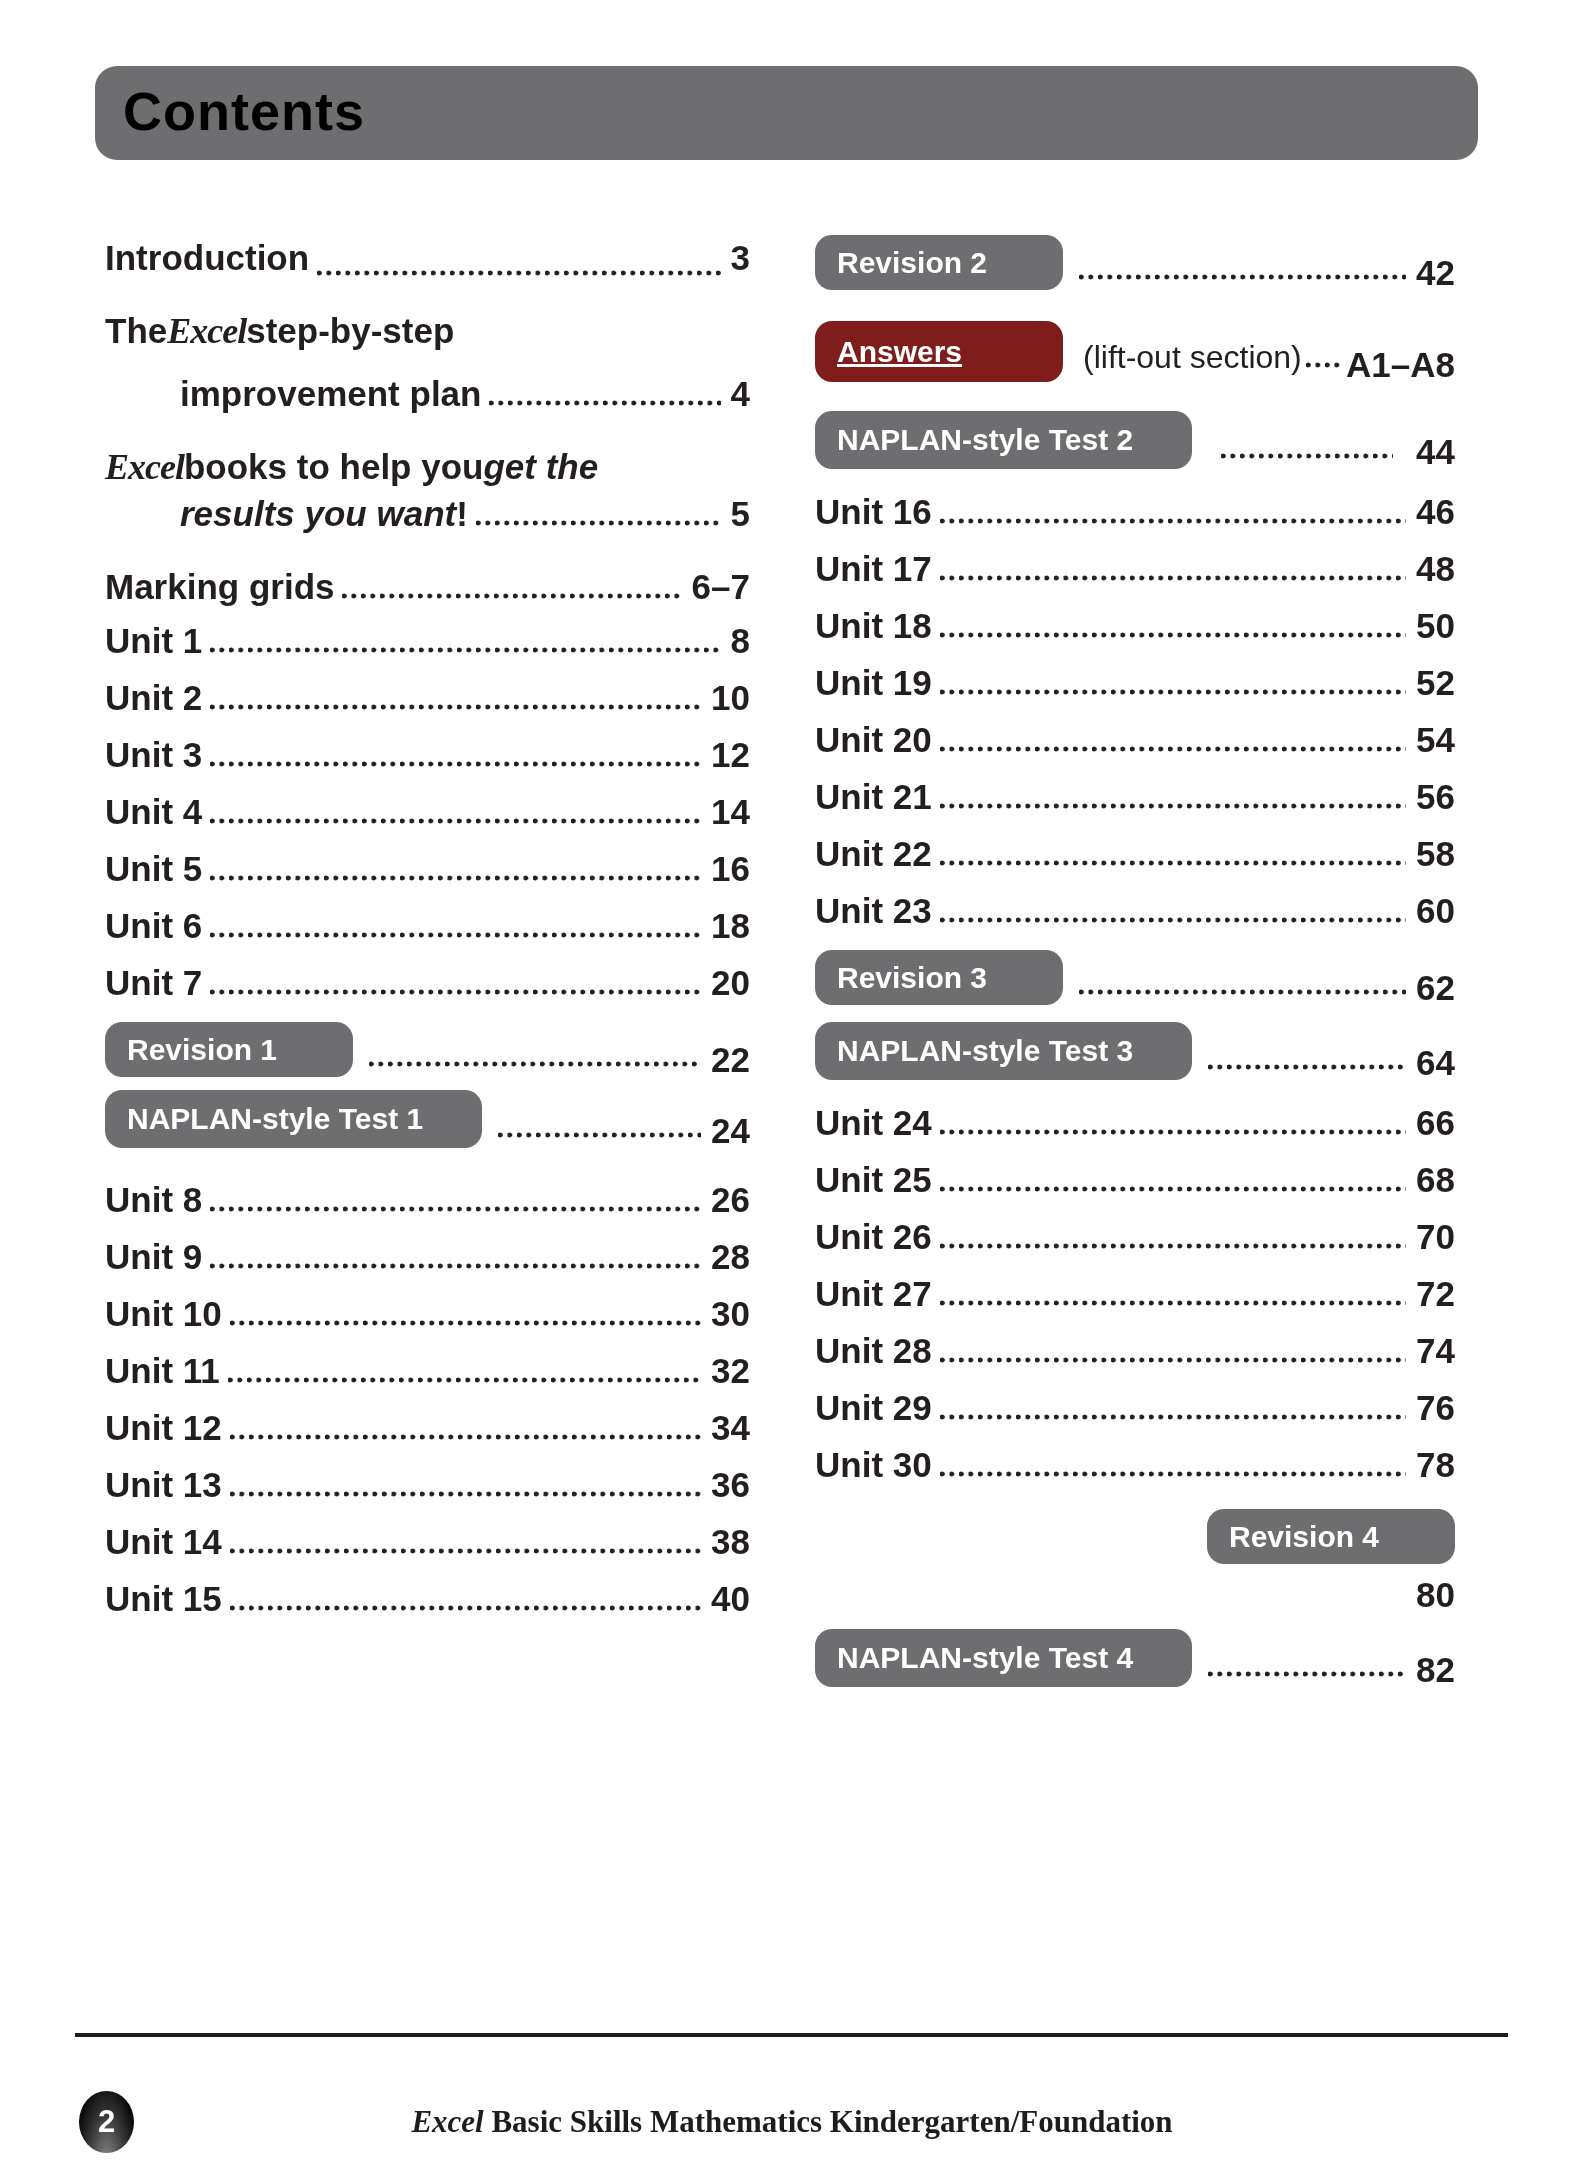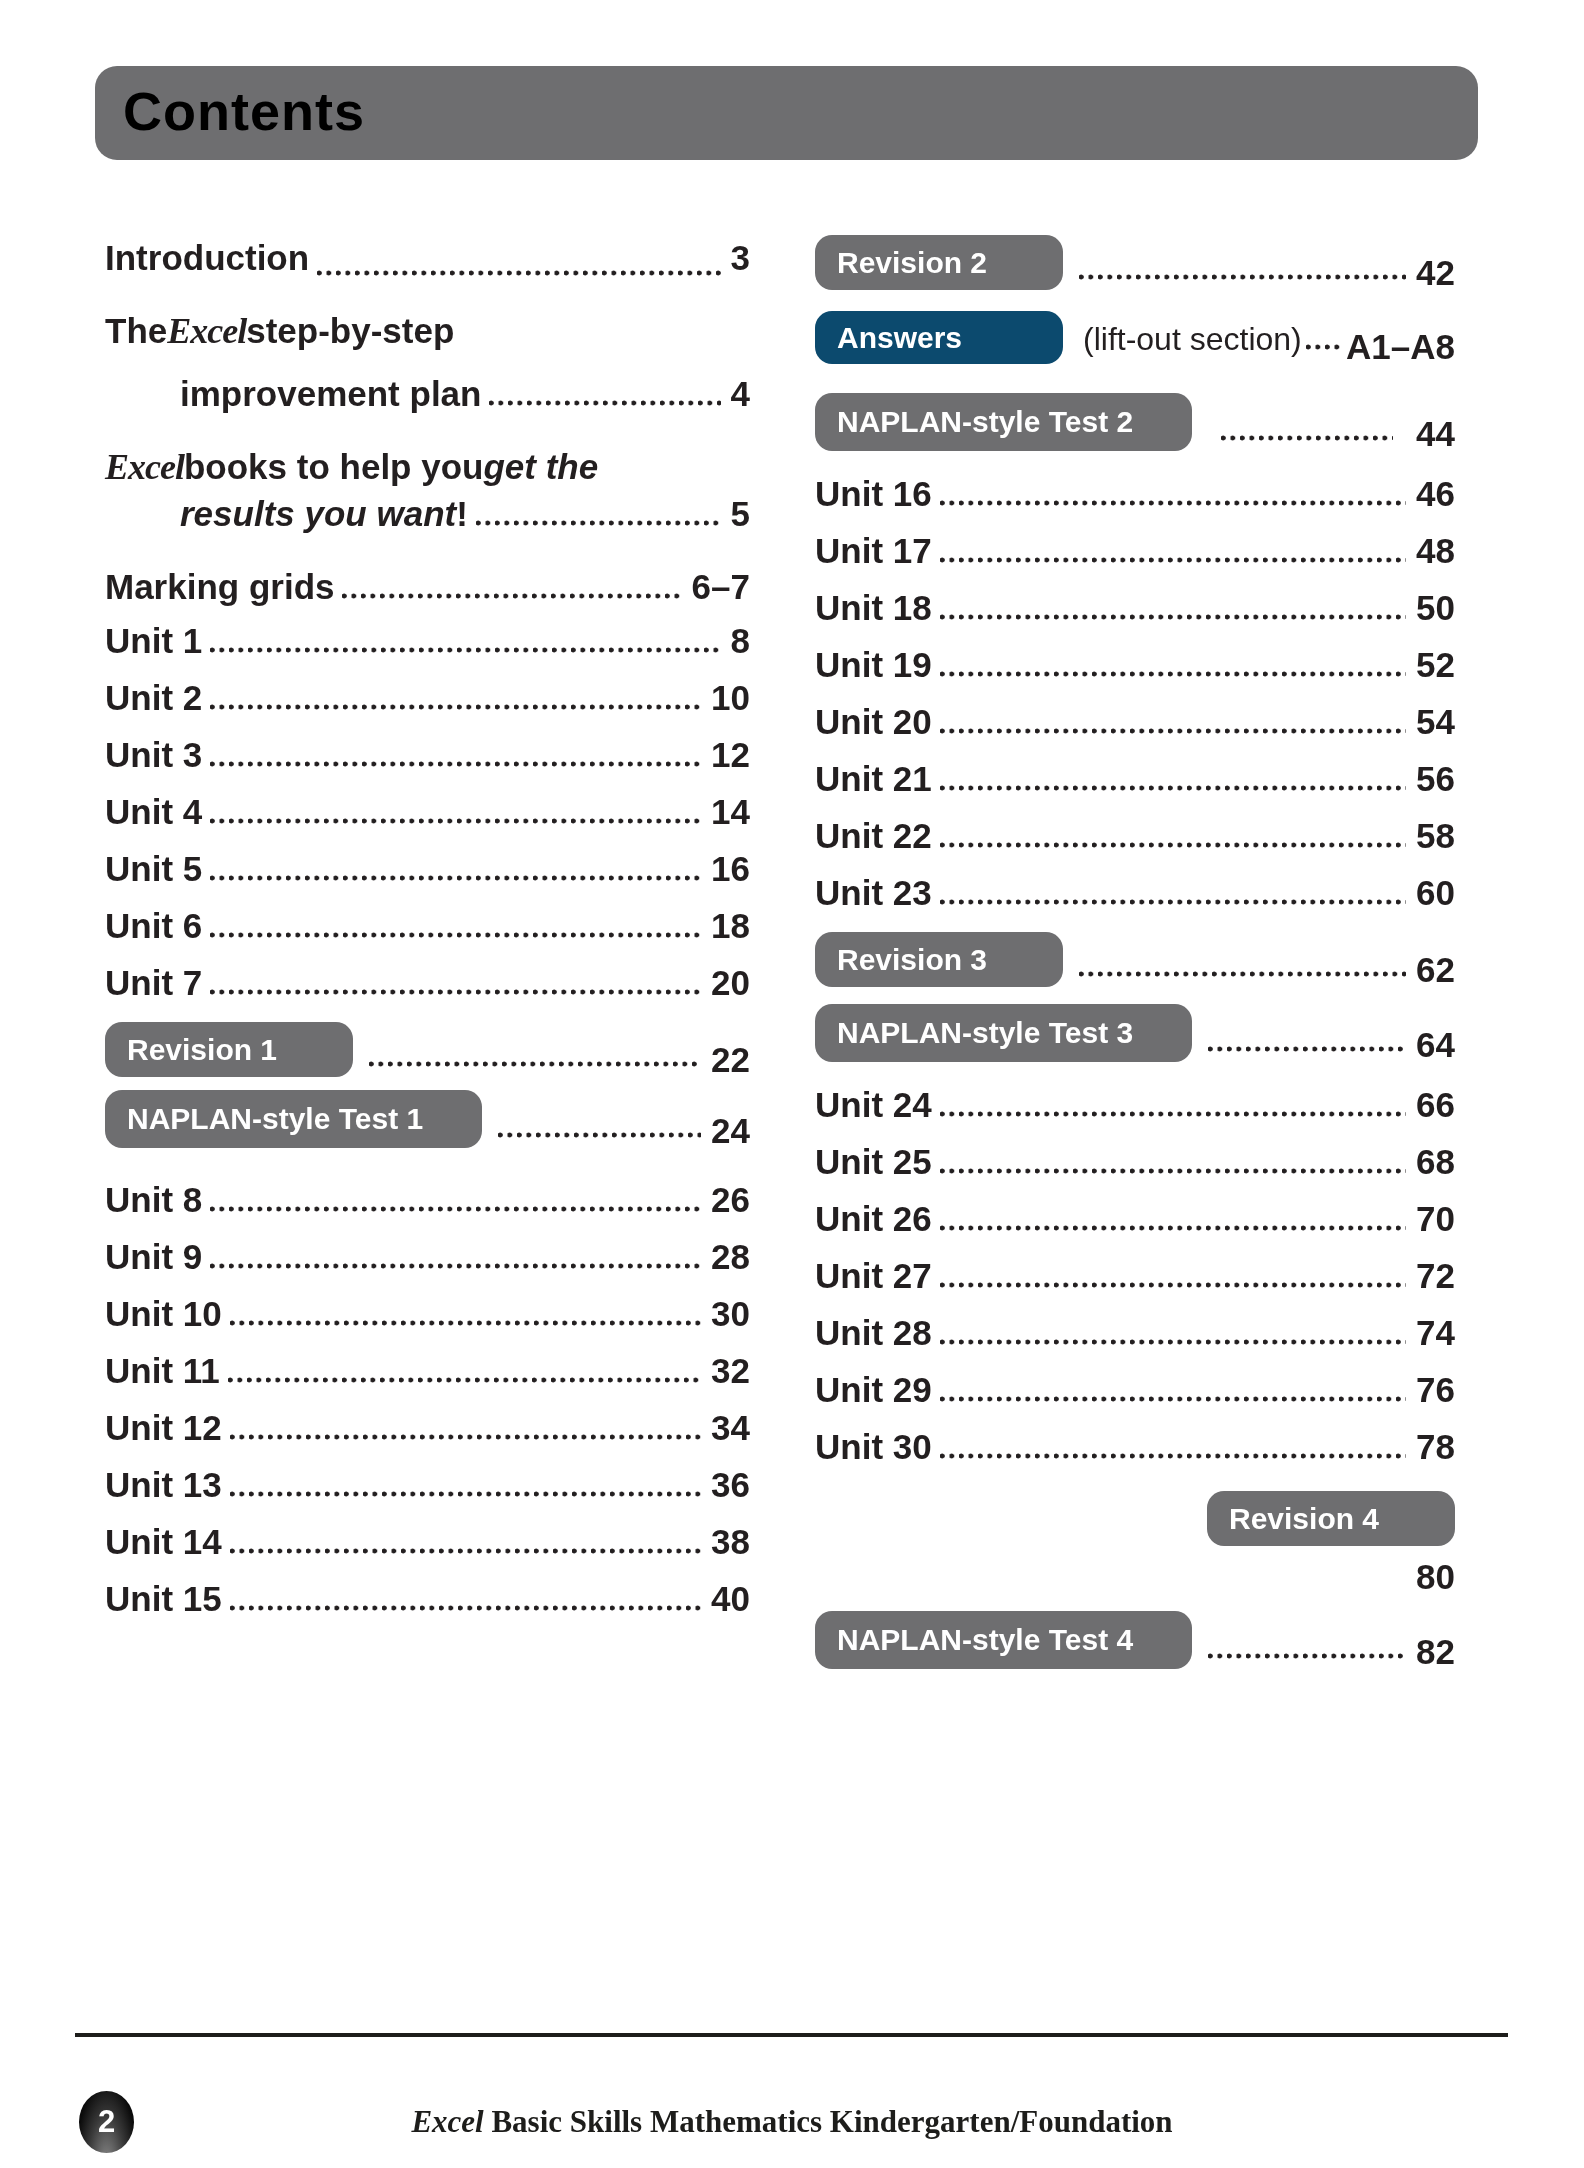--- a/index.html
+++ b/index.html
@@ -54,29 +54,29 @@
 
   
   .badge-row { display:flex; align-items:flex-end; }
   .badge {
     display:flex; align-items:center; box-sizing:border-box;
     padding:0 22px; color:#ffffff; font-size:30px; font-weight:bold;
     background:#6e6e70; border-radius:17px; white-space:nowrap;
   }
   .badge-rev     { width:248px; height:55px; }
   .badge-naplan  { width:377px; height:58px; }
-  .badge-answers { width:248px; height:53px; background:#0c4a6e; }
+  .badge-answers { width:248px; height:61px; background:#7f1d1d;text-decoration:underline; }
   .badge-row .dots { margin:0 10px 10px 16px; }
   .badge-row .pg   { line-height:30px; margin-bottom:2px; }
 
   .gap19 { margin-top:19px; }
   .gap26 { margin-top:26px;flex-direction:column; }
   #rev1-row    { margin-bottom:13px; }
   #naplan1-row { margin-bottom:34px; }
-  #rev2-row    { margin-bottom:21px; }
+  #rev2-row    { margin-bottom:31px; }
   #answers-row { margin-bottom:29px; }
   #naplan2-row { margin-bottom:25px;gap:13px; }
   #rev3-row    { margin-bottom:17px; }
   #naplan3-row { margin-bottom:25px; }
   #rev4-row    { margin-bottom:17px; }
 
   .answers-note {
     font-weight:normal; font-size:32px; line-height:34px;
     margin:0 0 8px 20px; white-space:nowrap;
   }

